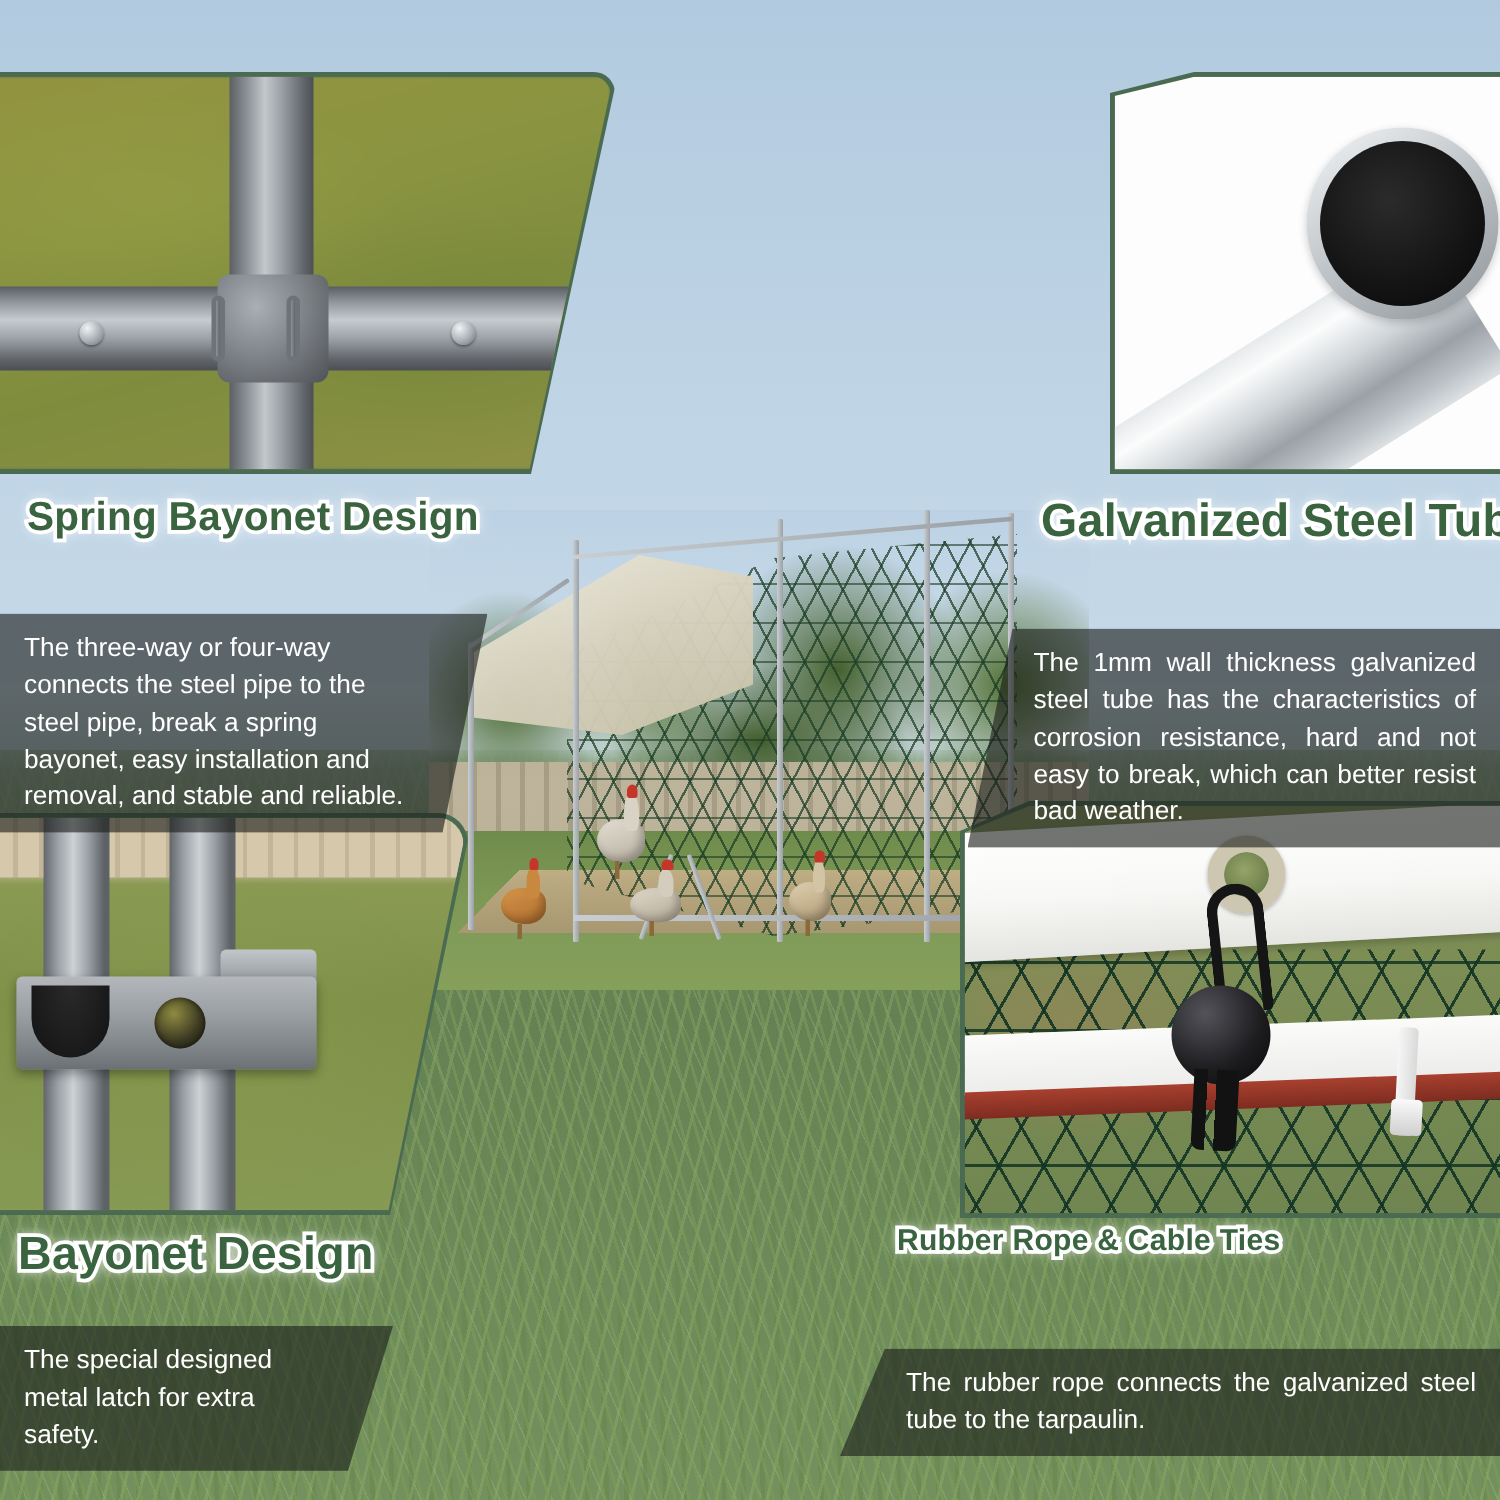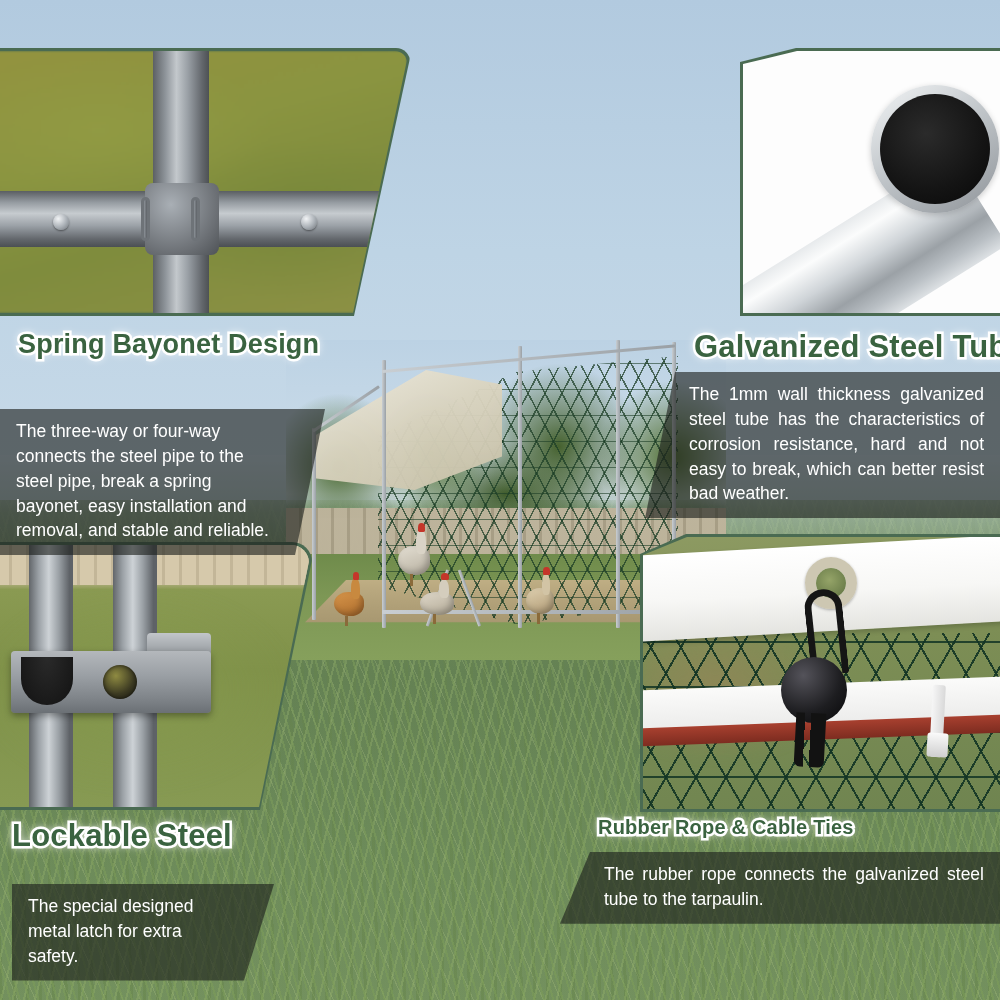--- a/index.html
+++ b/index.html
@@ -353,25 +353,26 @@
     background: rgba(28,30,28,.62);
     padding: 10px 16px 12px 16px;
   }
   .desc.slant-right {
     clip-path: polygon(0 0, 100% 0, calc(100% - 30px) 100%, 0 100%);
     padding-right: 44px;
   }
   .desc.slant-left {
     clip-path: polygon(30px 0, 100% 0, 100% 100%, 0 100%);
     padding-left: 44px;
+    margin-top: 47px;
   }
   #desc-spring { left: 0px; top: 409px; width: 325px; }
   #desc-tube   { left: 645px; top: 372px; width: 355px; text-align: justify; }
   #desc-tube p { text-align: justify; text-align-last: left; }
-  #desc-lock   { left: 0px; top: 884px; width: 262px; margin-left: 12px; }
+  #desc-lock   { left: 0px; top: 884px; width: 262px; }
   #desc-rope   { left: 560px; top: 852px; width: 440px; }
   #desc-rope p { text-align: justify; text-align-last: left; }
   .desc p { margin: 0; }
 </style>
 </head>
 <body>
 
 <div id="bg-sky"></div>
 <div id="bg-grass"></div>
 <div id="bg-grass-veil"></div>
@@ -479,21 +480,21 @@
       <div class="rope-ball"></div>
       <div class="rope-tails"></div>
       <div class="cabletie"></div>
       <div class="cabletie-head"></div>
     </div>
   </div>
 </div>
 
 <div class="title" id="title-spring">Spring Bayonet Design</div>
 <div class="title" id="title-tube">Galvanized Steel Tube</div>
-<div class="title" id="title-lock">Lockable Steel</div>
+<div class="title" id="title-lock">Bayonet Design</div>
 <div class="title" id="title-rope">Rubber Rope &amp; Cable Ties</div>
 
 <div class="desc slant-right" id="desc-spring">
   <p>The three-way or four-way connects the steel pipe to the steel pipe, break a spring bayonet, easy installation and removal, and stable and reliable.</p>
 </div>
 
 <div class="desc slant-left" id="desc-tube">
   <p>The 1mm wall thickness galvanized steel tube has the characteristics of corrosion resistance, hard and not easy to break, which can better resist bad weather.</p>
 </div>
 

